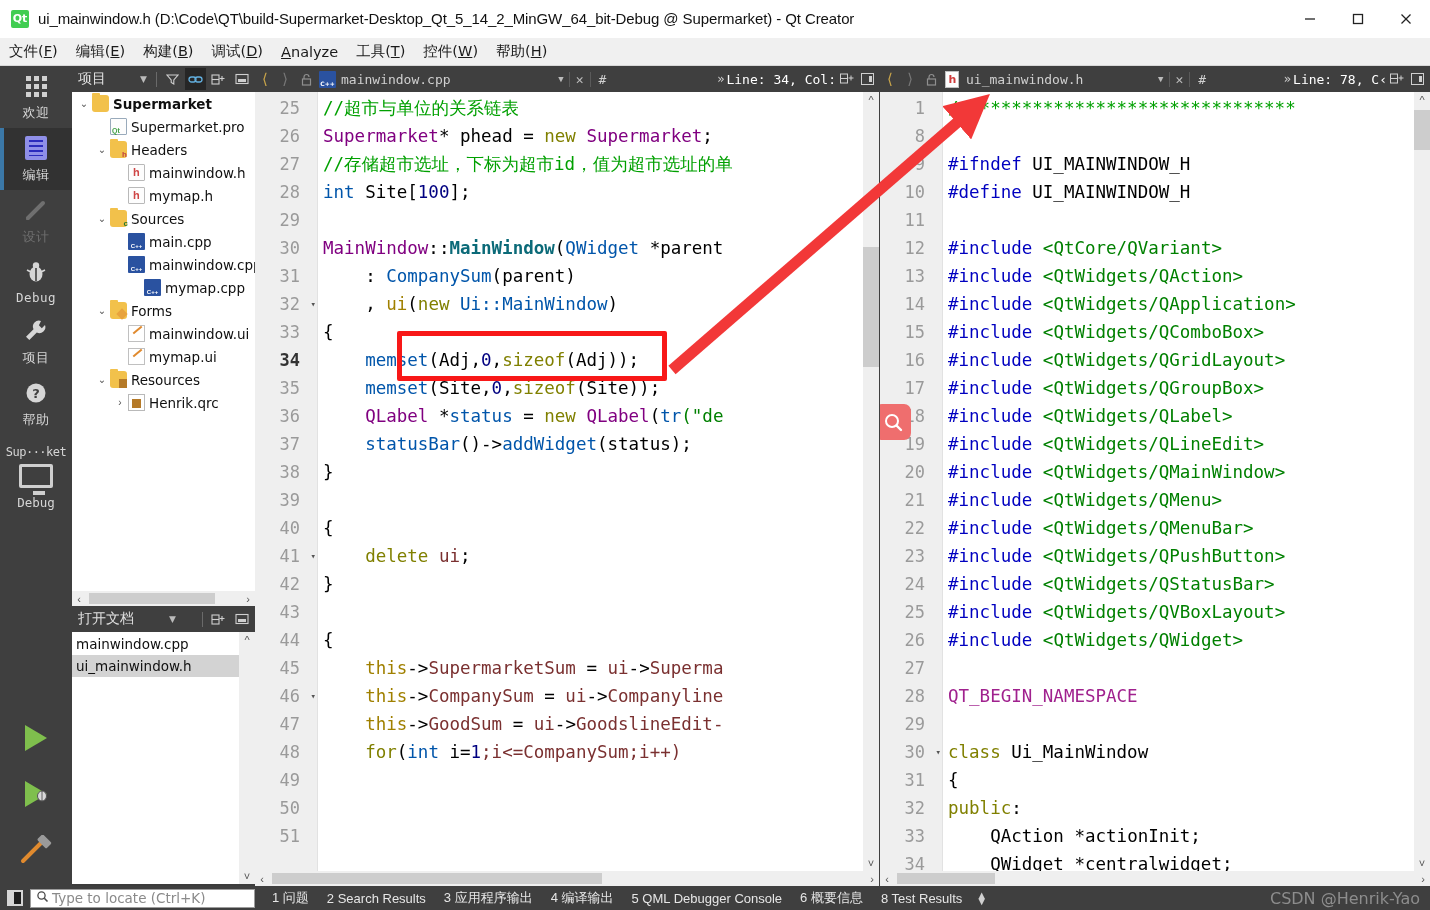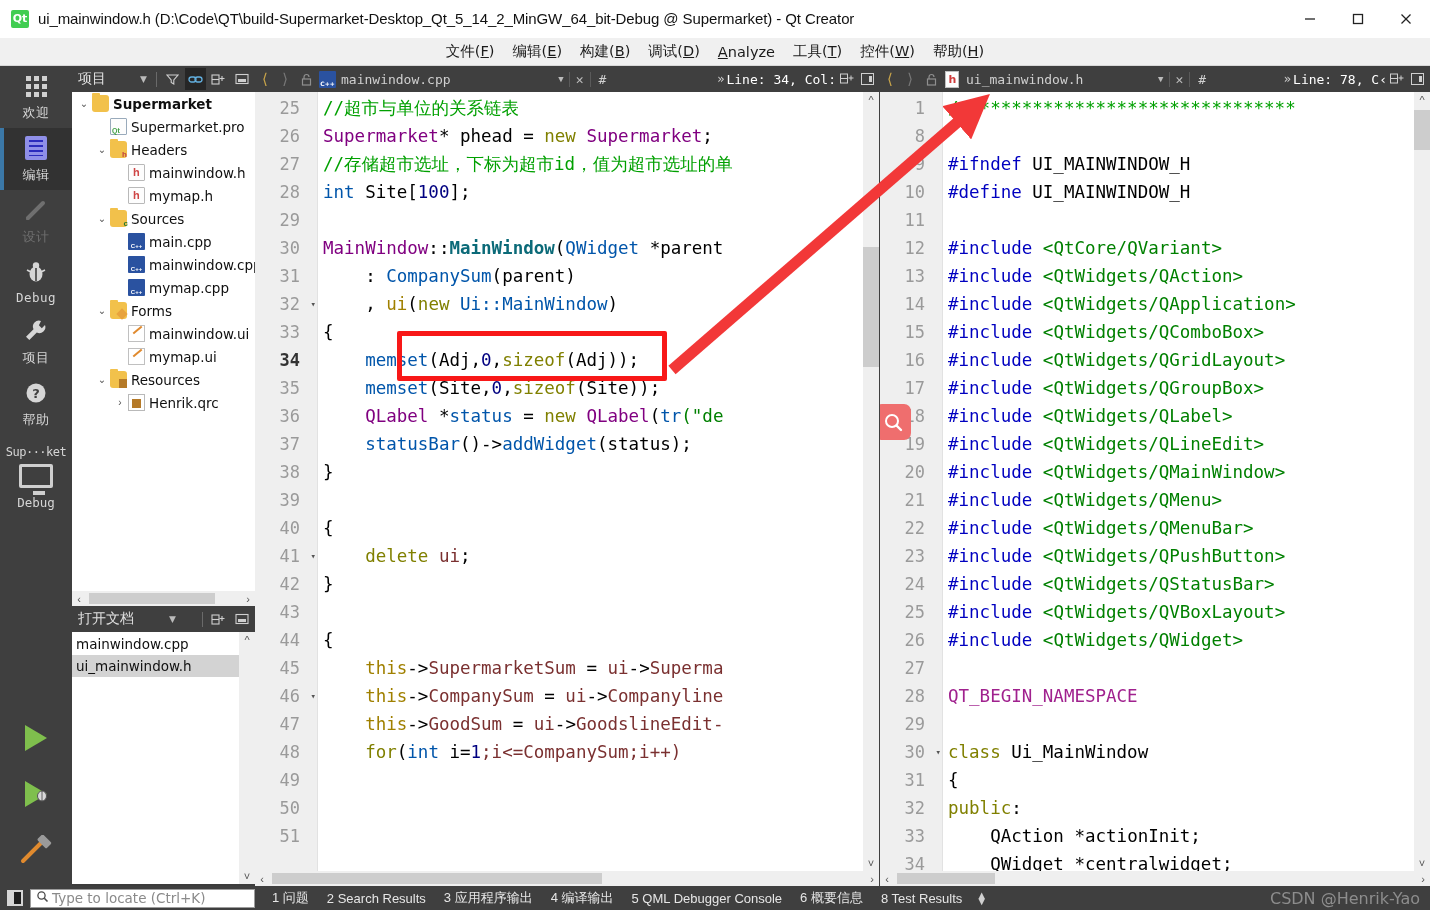--- a/index.html
+++ b/index.html
@@ -45,21 +45,20 @@
     color: #222; font-size: 14px;
   }
   .win-btn svg { display: block; }
 
   
   .menubar {
     position: absolute; left: 0; top: 38px; width: 1430px; height: 28px;
     background: #f0f0f0;
     display: flex; align-items: center;
     border-bottom: 1px solid #d8d8d8;
-    justify-content: center;
   }
   .menu-item {
     font-size: 14.5px; color: #1a1a1a; padding: 3px 9px; white-space: nowrap;
     font-family: "DejaVu Sans", sans-serif;
   }
   .menu-item .u { text-decoration: underline; }
 
   
   .activitybar {
     position: absolute; left: 0; top: 66px; width: 72px; height: 820px;
@@ -421,21 +420,21 @@
         <div class="tnode" style="padding-left: 40px;">
           <span class="arw"></span>
           <span class="ico ico-cpp"></span>
           <span class="lbl">main.cpp</span>
         </div>
         <div class="tnode" style="padding-left: 40px;">
           <span class="arw"></span>
           <span class="ico ico-cpp"></span>
           <span class="lbl">mainwindow.cpp</span>
         </div>
-        <div class="tnode" style="padding-left: 40px;">
+        <div class="tnode" style="padding-left: 56px;">
           <span class="arw"></span>
           <span class="ico ico-cpp"></span>
           <span class="lbl">mymap.cpp</span>
         </div>
         <div class="tnode" style="padding-left: 22px;">
           <span class="arw">⌄</span>
           <span class="ico ico-folder f"></span>
           <span class="lbl">Forms</span>
         </div>
         <div class="tnode" style="padding-left: 40px;">

